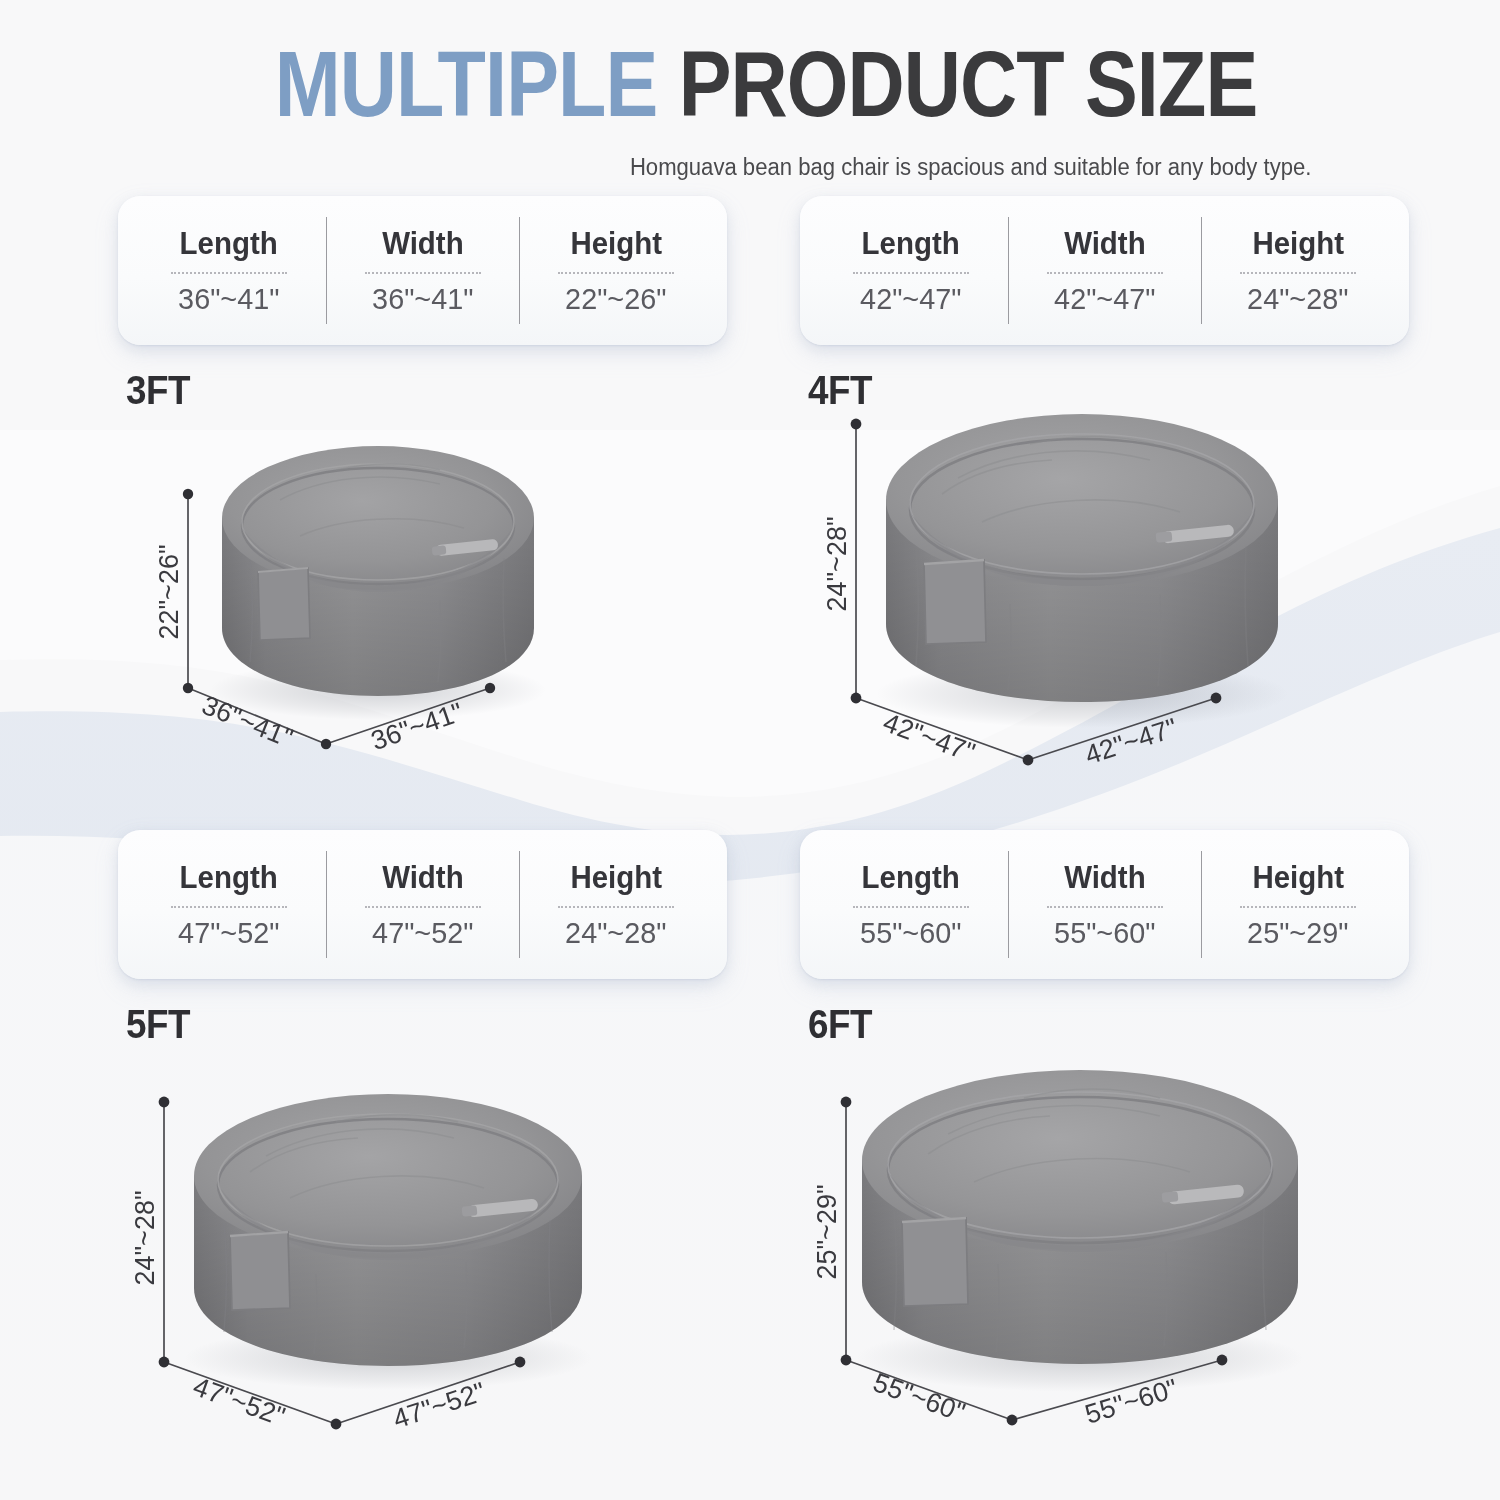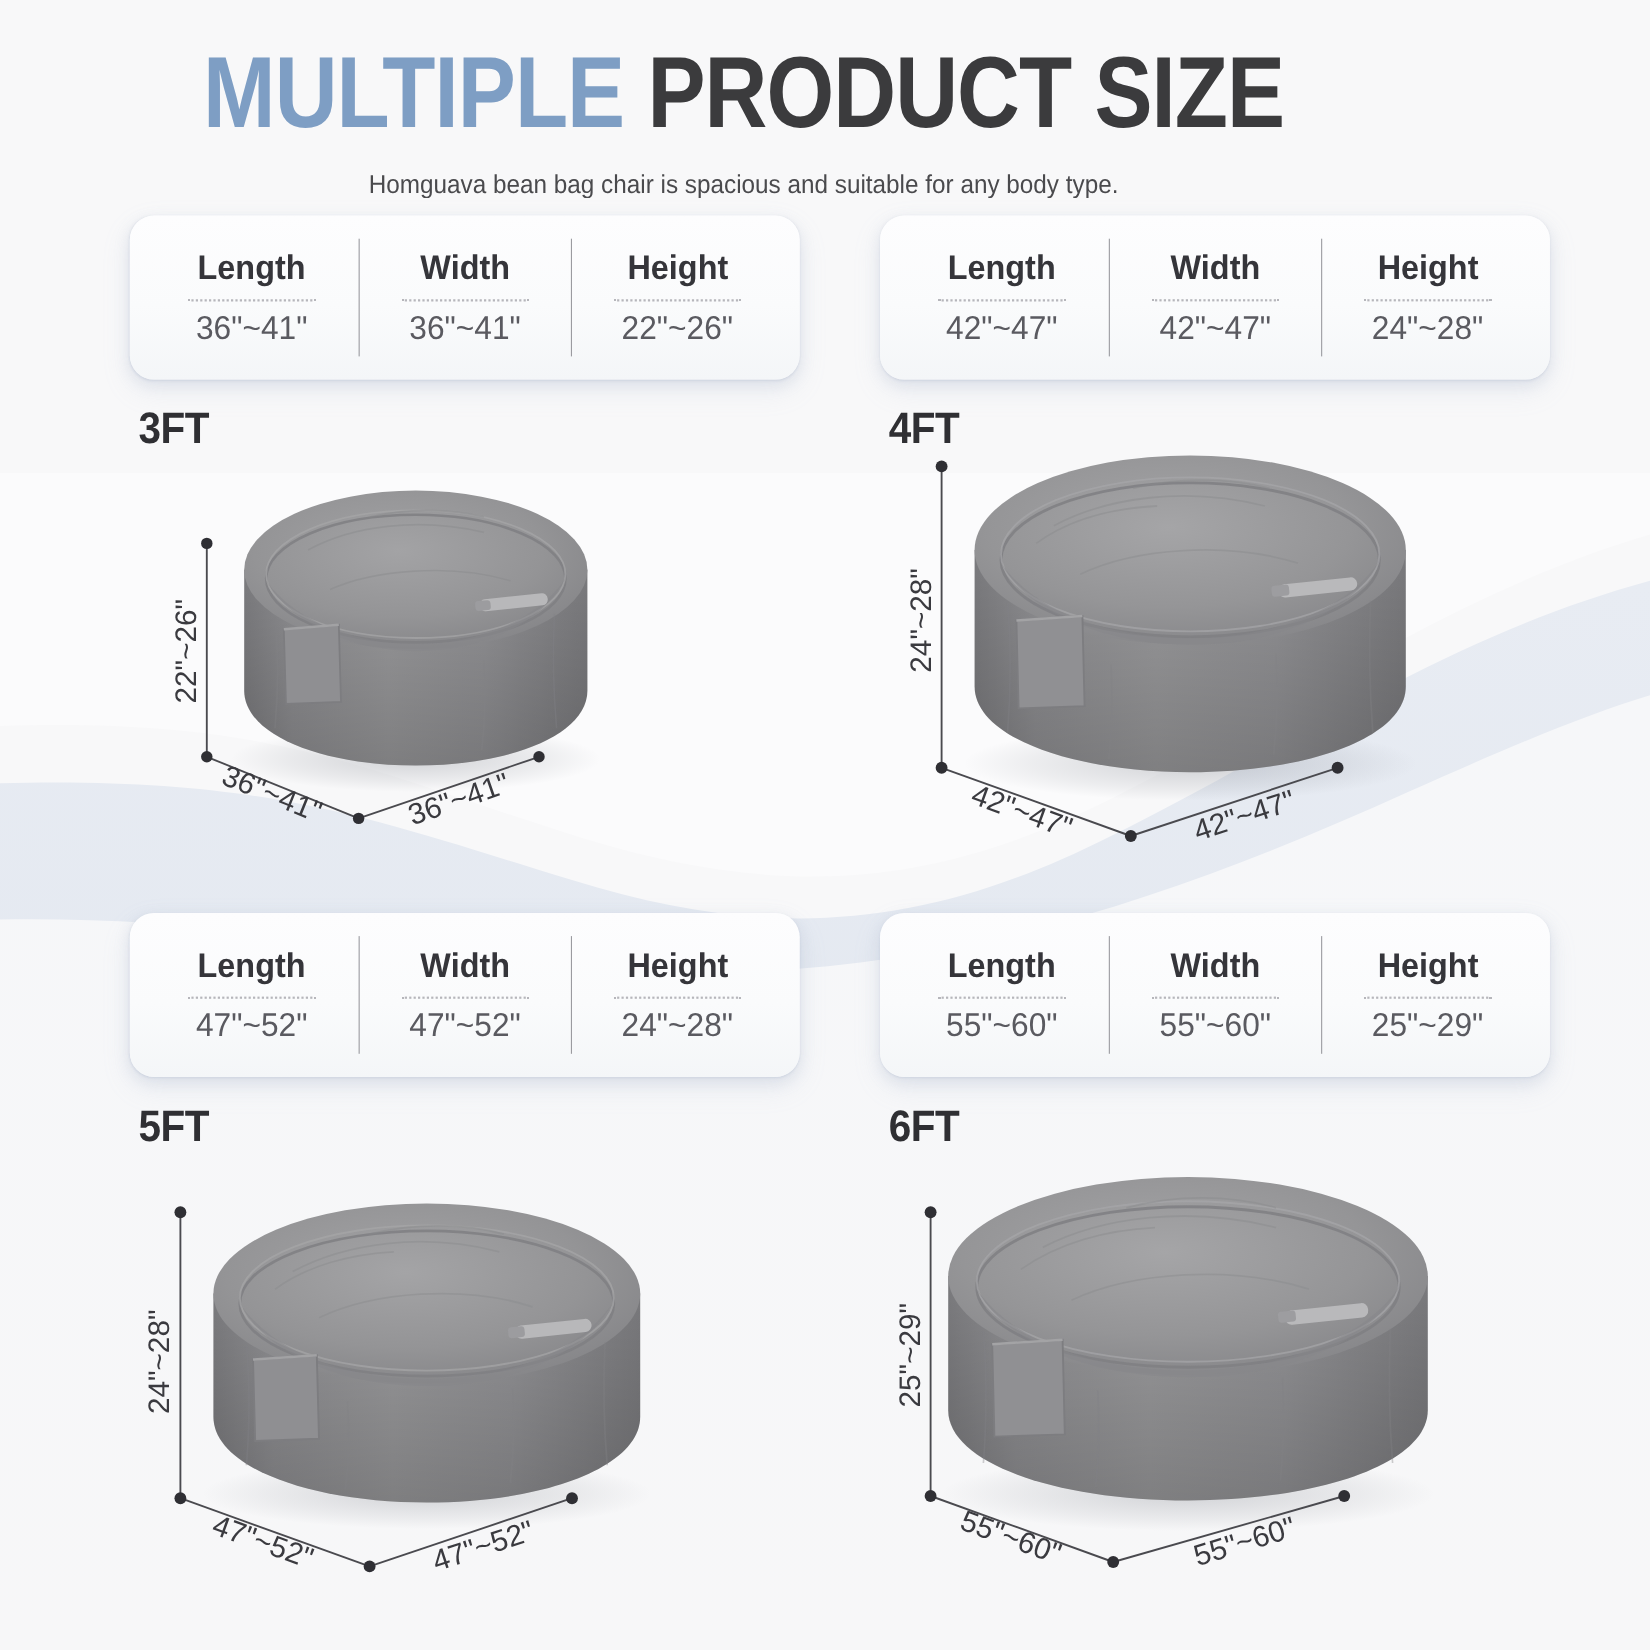--- a/index.html
+++ b/index.html
@@ -9,21 +9,21 @@
     font-family:"Liberation Sans", sans-serif;
     overflow:hidden;
     position:relative;
   }
   #stage{position:relative;width:1500px;height:1500px;overflow:hidden;}
 
   
   .wave-layer{position:absolute;left:0;top:0;width:1500px;height:1500px;z-index:0;}
 
   
-  .header{position:absolute;left:0;top:0;width:1352px;text-align:center;z-index:5;}
+  .header{position:absolute;left:0;top:0;width:1352px;text-align:right;z-index:5;}
   .title{
     font-size:92px;line-height:1;font-weight:bold;
     letter-spacing:-1px;margin-top:38px;
     font-family:"Liberation Sans", sans-serif;
     white-space:nowrap;
     transform:scaleX(0.86);
   }
   .title .t-blue{color:#7e9ec4;}
   .title .t-dark{color:#3b3b3d;}
   .subtitle{

